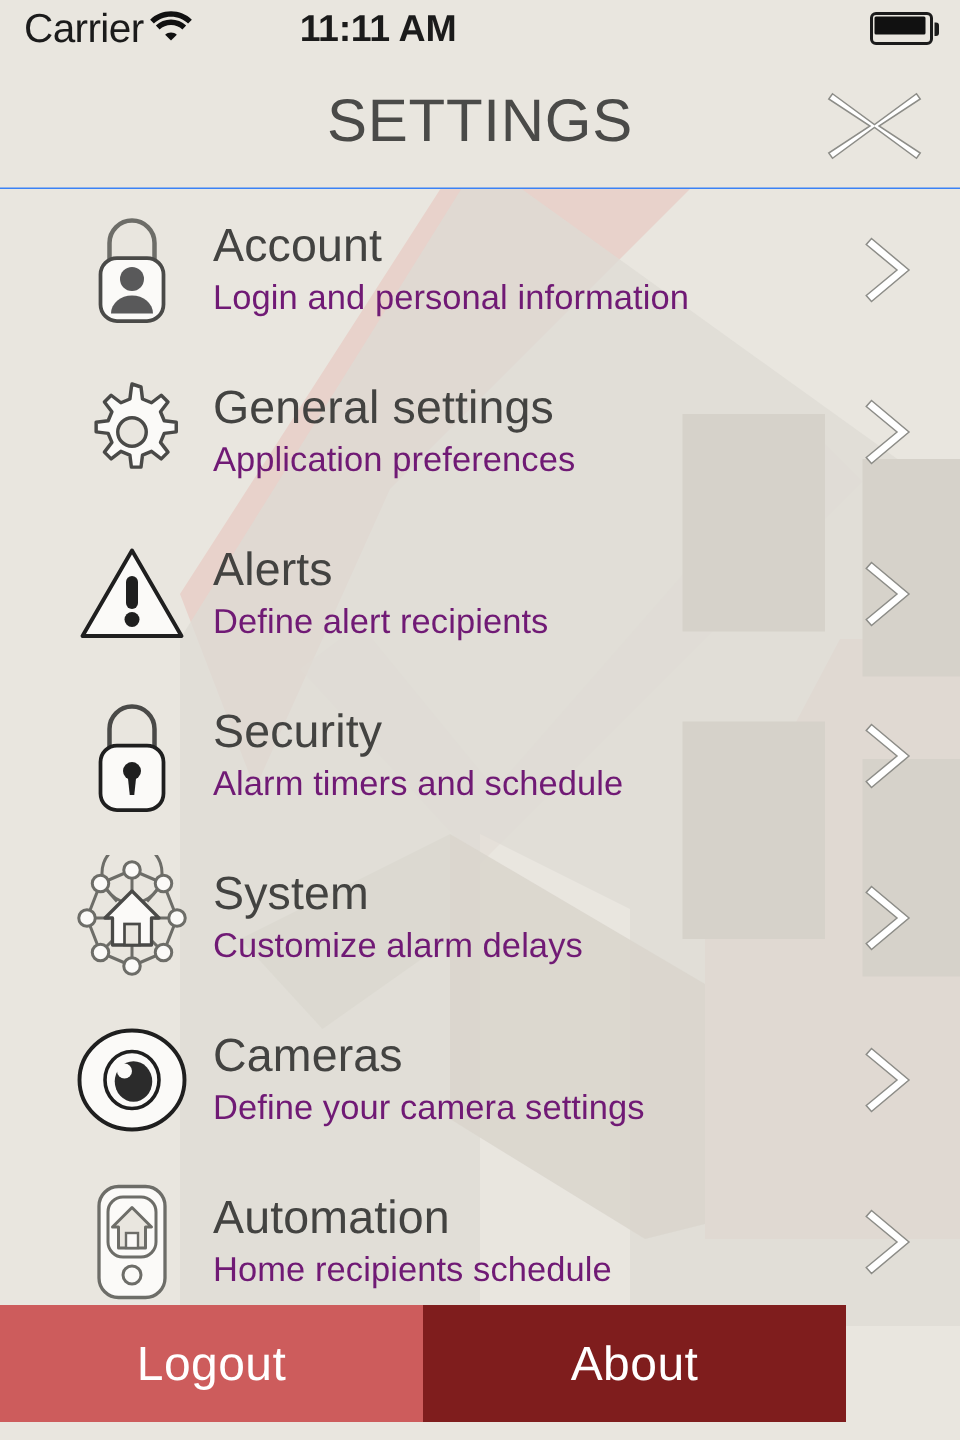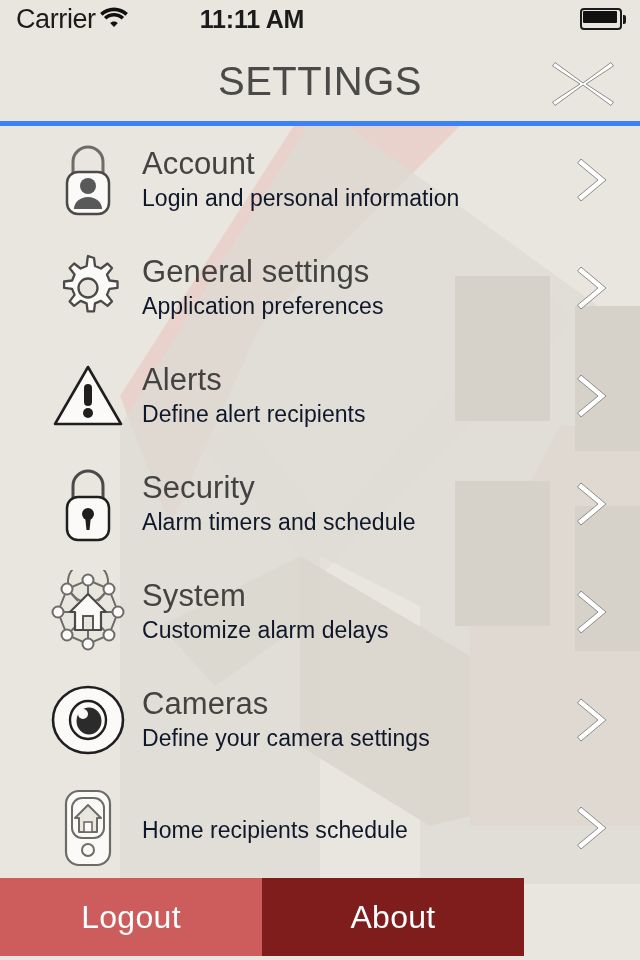--- a/index.html
+++ b/index.html
@@ -24,21 +24,21 @@
   .sb-right{ position:absolute; right:14px; top:0; height:38px; display:flex; align-items:center; }
   .batt{ position:relative; width:46px; height:22px; }
   .batt-body{ position:absolute; left:0; top:0; width:42px; height:22px; border:2px solid #1b1b1b; border-radius:4px; }
   .batt-fill{ position:absolute; left:3px; top:3px; width:34px; height:12px; background:#111; border-radius:1px; }
   .batt-cap{ position:absolute; right:0; top:7px; width:3px; height:9px; background:#1b1b1b; border-radius:0 2px 2px 0; }
 
   
   .header{
     position:absolute; top:38px; left:0; width:640px; height:88px;
     background:#E9E6DF; z-index:35;
-    border-bottom:5px solid #3b82f6;
+    border-bottom:1px solid #3b82f6;
   }
   .header-title{
     position:absolute; left:0; width:640px; top:0; height:88px; line-height:86px;
     text-align:center; font-size:40px; color:#4a4a48; letter-spacing:0.5px; font-weight:400;
   }
   .close-btn{
     position:absolute; right:24px; top:22px; width:66px; height:48px; cursor:pointer;
   }
 
   
@@ -55,26 +55,26 @@
   .row{
     position:relative; height:108px; width:640px;
     display:flex; align-items:center; cursor:pointer;
   }
   .row-icon{
     width:100px; margin-left:38px; flex:0 0 100px;
     display:flex; align-items:center; justify-content:center;
   }
   .row-text{ flex:1 1 auto; padding-left:4px; }
   .row-title{ font-size:31px; color:#434341; line-height:1.06; letter-spacing:0.1px; }
-  .row-sub{ font-size:23px; color:#0f172a; margin-top:5px; letter-spacing:0.05px; }
+  .row-sub{ font-size:23px; color:#701a75; margin-top:5px; letter-spacing:0.05px; }
   .row-chev{ flex:0 0 80px; display:flex; align-items:center; justify-content:center; padding-right:14px; }
 
   
   .footer{
-    position:absolute; bottom:4px; left:0; width:524px; height:78px;
+    position:absolute; bottom:12px; left:0; width:564px; height:78px;
     display:flex; z-index:50;
   }
   .foot-btn{
     flex:1 1 50%; display:flex; align-items:center; justify-content:center;
     color:#fff; font-size:32px; letter-spacing:0.3px; cursor:pointer;
   }
   .foot-logout{ background:#CD5C5C; }
   .foot-about{ background:#7f1d1d; }
 </style>
 </head>
@@ -279,20 +279,21 @@
       <div class="row-icon">
         <svg width="64" height="80" viewBox="0 0 64 80">
           <rect x="10" y="3" width="44" height="74" rx="13" fill="#fbfaf8" stroke="#6d6d68" stroke-width="2.2"></rect>
           <rect x="16" y="10" width="32" height="40" rx="10" fill="#fbfaf8" stroke="#6d6d68" stroke-width="2"></rect>
           <path d="M32,17 L45,30 L41,30 L41,44 L23,44 L23,30 L19,30 Z" fill="#E9E6DF" stroke="#6d6d68" stroke-width="2" stroke-linejoin="round"></path>
           <rect x="28" y="34" width="8" height="10" fill="#fbfaf8" stroke="#6d6d68" stroke-width="1.6"></rect>
           <circle cx="32" cy="62" r="6" fill="#fbfaf8" stroke="#6d6d68" stroke-width="2"></circle>
         </svg>
       </div>
       <div class="row-text">
+        <div class="row-title">Automation</div>
         <div class="row-sub">Home recipients schedule</div>
       </div>
       <div class="row-chev">
         <svg width="34" height="48" viewBox="0 0 34 48">
           <polygon points="5,3 30,24 5,45 1.5,41 22,24 1.5,7" fill="#ffffff" stroke="#8d8d88" stroke-width="1"></polygon>
         </svg>
       </div>
     </div>
 
   </div>

